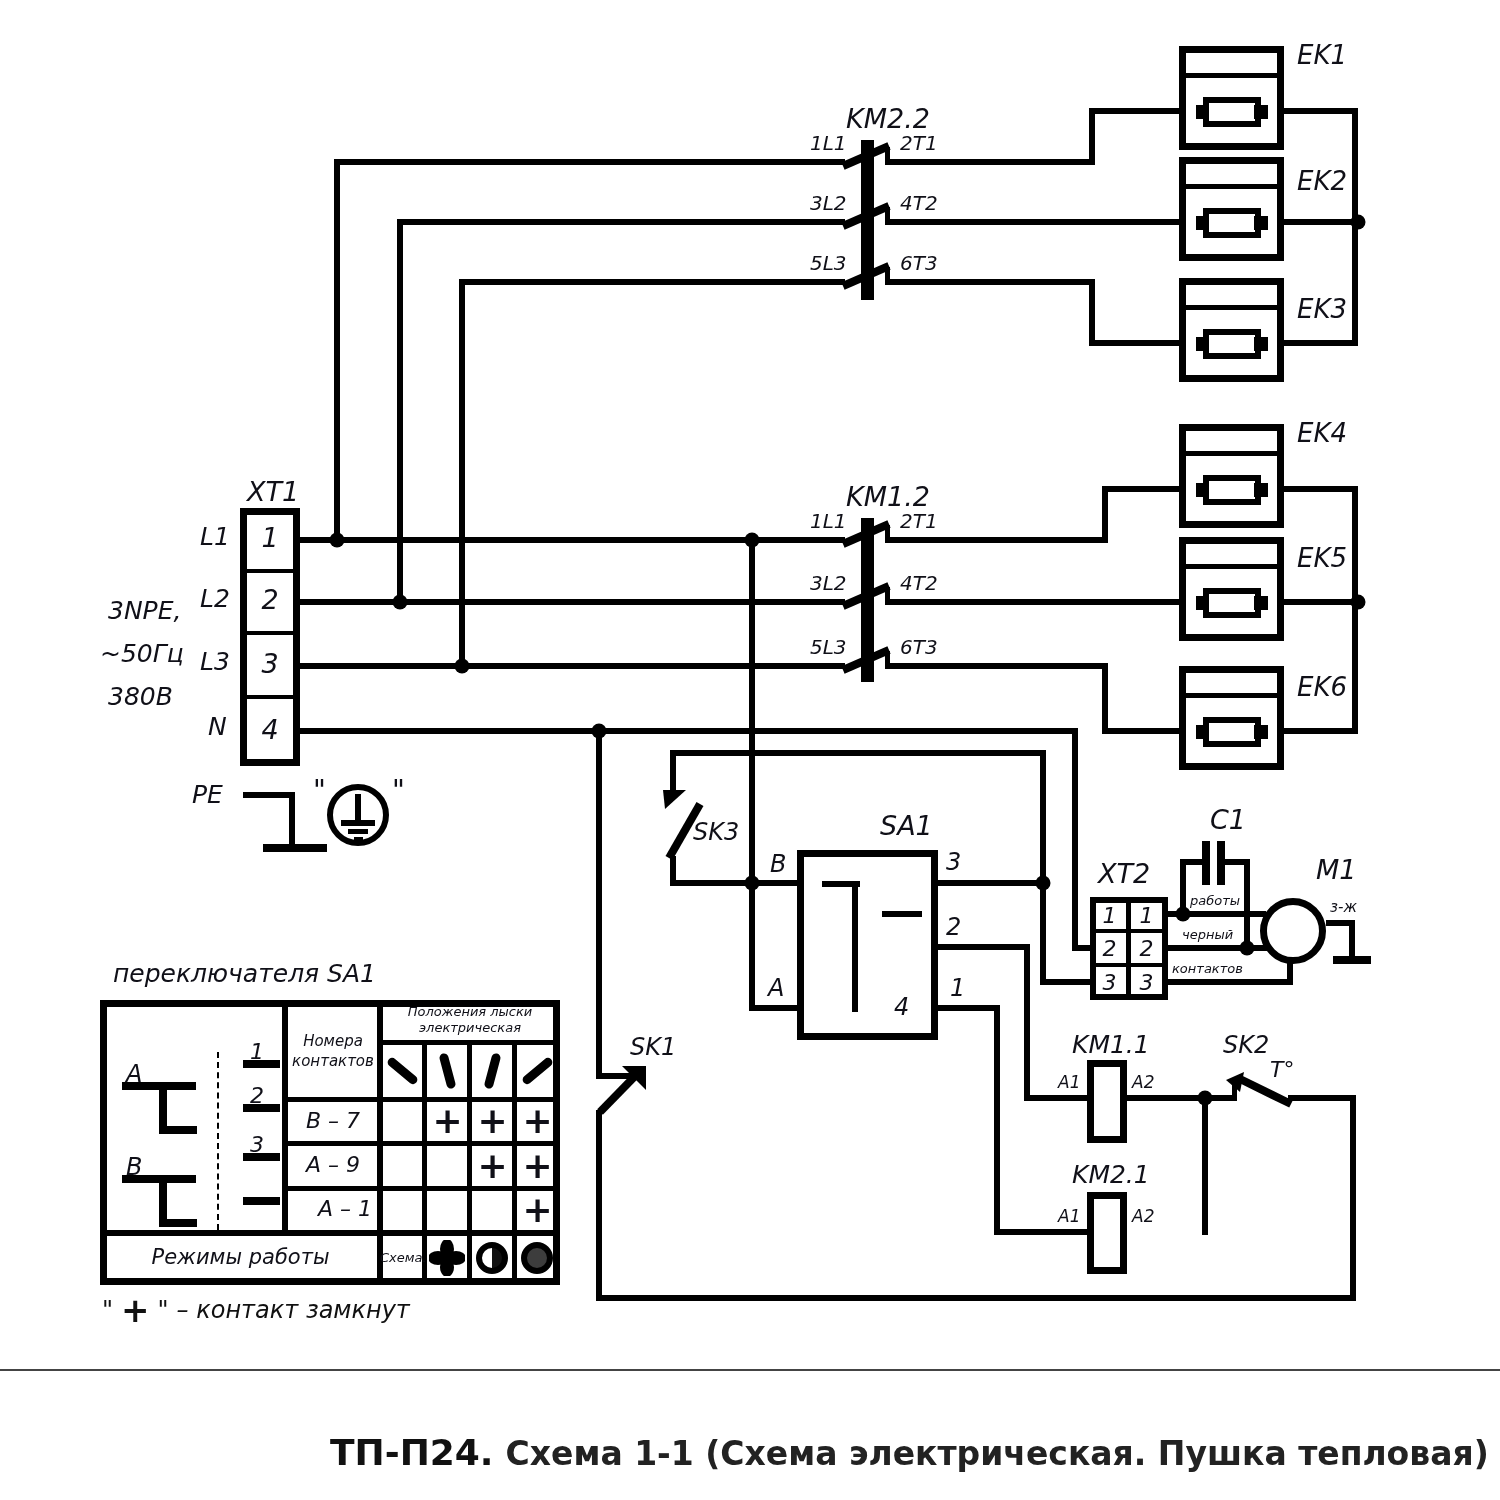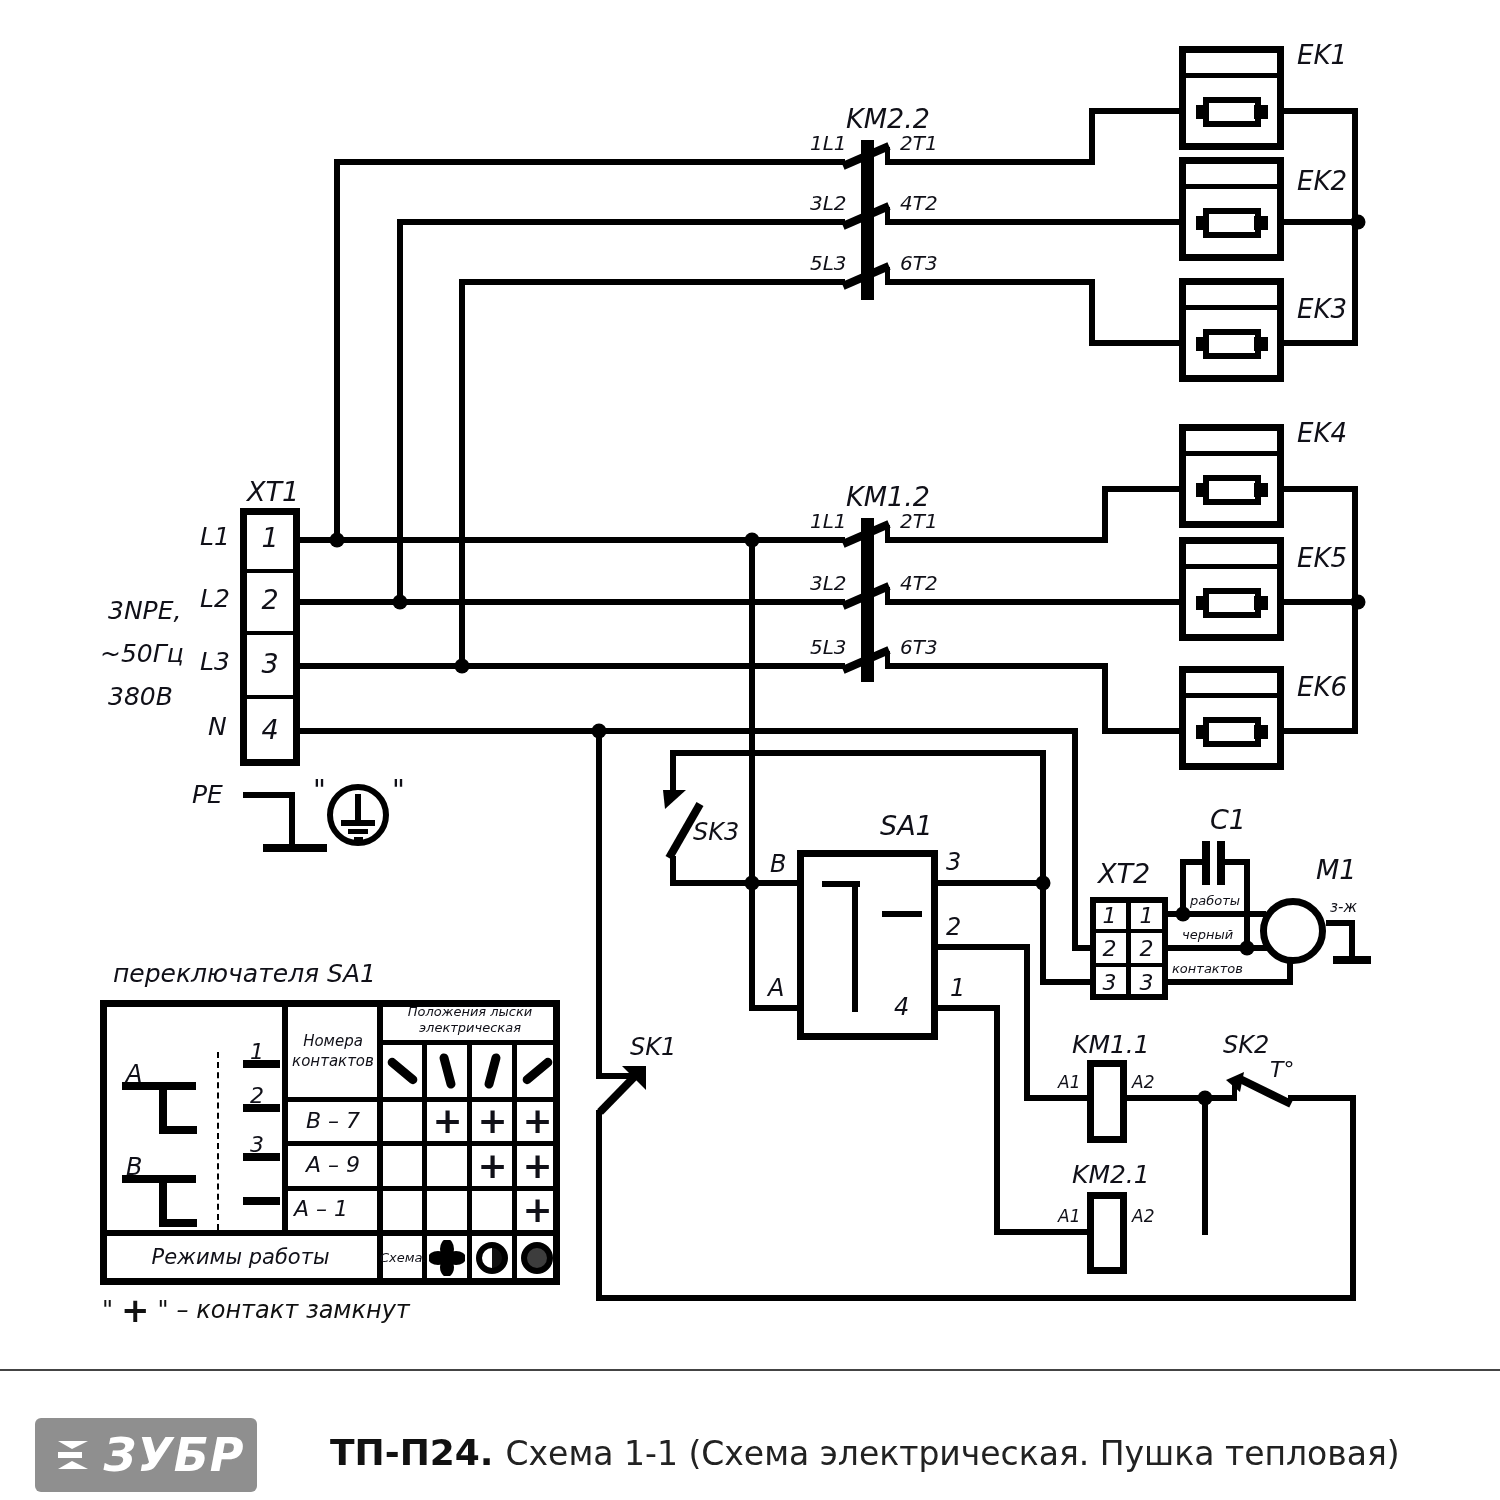--- a/index.html
+++ b/index.html
@@ -13,21 +13,21 @@
   svg.ovl{position:absolute;left:0;top:0;pointer-events:none;}
   .tline{position:absolute;background:#000;}
   .icon-stroke{position:absolute;width:9px;height:36px;background:#000;border-radius:5px;}
   .circ{position:absolute;border-radius:50%;box-sizing:border-box;}
   .plus{font-weight:900;font-style:normal;}
   #footer-logo{position:absolute;left:35px;top:1418px;width:222px;height:74px;background:#8f8f8f;border-radius:6px;
     display:flex;align-items:center;justify-content:center;gap:10px;}
   #footer-logo .zubr{color:#fff;font-weight:900;font-style:italic;font-size:46px;letter-spacing:1px;}
   #footer-title{position:absolute;left:330px;top:1432px;display:flex;align-items:baseline;gap:12px;color:#111;}
   #footer-title .model{font-weight:700;font-size:36px;}
-  #footer-title .caption{font-weight:400;font-size:33px;color:#222;}
+  #footer-title .caption{font-weight:700;font-size:33px;color:#222;}
 </style>
 </head>
 <body>
 
 <div id="stage">
 
   <div class="w" style="left:337px;top:159px;width:508px;height:6px"></div>
   <div class="w" style="left:400px;top:219px;width:445px;height:6px"></div>
   <div class="w" style="left:462px;top:279px;width:383px;height:6px"></div>
 
@@ -326,21 +326,21 @@
     <div>контактов</div>
   </div>
 
   <div class="icon-stroke" style="left:398px;top:1053px;transform:rotate(-50deg)"></div>
   <div class="icon-stroke" style="left:443px;top:1053px;transform:rotate(-15deg)"></div>
   <div class="icon-stroke" style="left:488px;top:1053px;transform:rotate(15deg)"></div>
   <div class="icon-stroke" style="left:533px;top:1053px;transform:rotate(50deg)"></div>
 
   <div class="num" style="left:288px;top:1108px;width:90px;font-size:22px">В – 7</div>
   <div class="num" style="left:288px;top:1152px;width:90px;font-size:22px">А – 9</div>
-  <div class="num" style="left:276px;top:1196px;width:90px;font-size:22px">А – 1</div>
+  <div class="num" style="left:300px;top:1196px;width:90px;font-size:22px">А – 1</div>
 
   <div class="num plus" style="left:425px;top:1100px;width:45px;font-size:36px">+</div>
   <div class="num plus" style="left:470px;top:1100px;width:45px;font-size:36px">+</div>
   <div class="num plus" style="left:515px;top:1100px;width:45px;font-size:36px">+</div>
   <div class="num plus" style="left:470px;top:1145px;width:45px;font-size:36px">+</div>
   <div class="num plus" style="left:515px;top:1145px;width:45px;font-size:36px">+</div>
   <div class="num plus" style="left:515px;top:1189px;width:45px;font-size:36px">+</div>
 
   <div class="num" style="left:103px;top:1245px;width:275px;font-size:21px">Режимы работы</div>
   <div class="num" style="left:380px;top:1250px;width:45px;font-size:13px">Схема.</div>
@@ -375,26 +375,18 @@
   <div style="position:absolute;left:217px;top:1052px;width:0;height:178px;border-left:2px dashed #000"></div>
 
   <div style="position:absolute;left:102px;top:1290px;font-size:24px;font-style:italic;color:#111;display:flex;align-items:center;gap:8px">
     <span>"</span>
       <span class="plus" style="font-size:34px">+</span>
       <span>"</span>
     <span>– контакт замкнут</span>
   </div>
 
   <div class="tline" style="left:0;top:1369px;width:1500px;height:2px;background:#444"></div>
-  <div id="footer-logo">
-    <svg width="46" height="40" viewBox="0 0 46 40">
-      <polygon points="10,6 40,6 24,14" fill="#fff"></polygon>
-      <rect x="10" y="17" width="24" height="6" fill="#fff"></rect>
-      <polygon points="10,34 40,34 24,26" fill="#fff"></polygon>
-    </svg>
-    <span class="zubr">ЗУБР</span>
-  </div>
   <div id="footer-title">
     <span class="model">ТП-П24.</span>
     <span class="caption">Схема 1-1 (Схема электрическая. Пушка тепловая)</span>
   </div>
 
 </div>
 
 </body></html>

